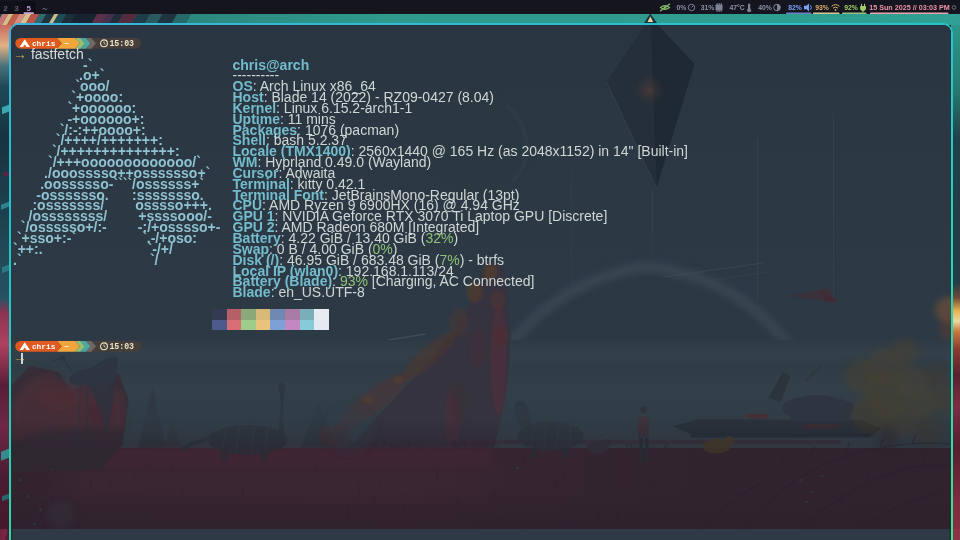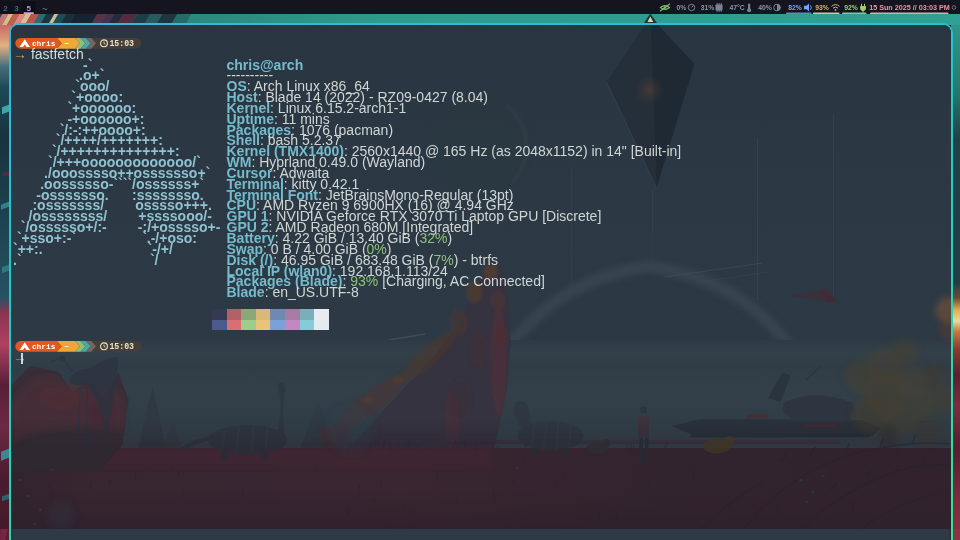--- a/index.html
+++ b/index.html
@@ -7,21 +7,21 @@
   body { position:relative; font-family:"Liberation Sans", sans-serif; }
   #wall { position:absolute; left:0; top:13px; width:960px; height:527px; overflow:hidden; }
   #topbar { position:absolute; left:0; top:0; width:960px; height:13px; background:#141520; z-index:50; }
   #term { position:absolute; left:8.5px; top:23px; width:944px; height:540px; border-radius:10px;
           background:linear-gradient(168deg,#3cb2de 0%, #22c4cb 28%, #27d8ad 70%, #2dea8c 100%);
           padding:2px; z-index:10; }
   #termin { position:relative; width:100%; height:100%; border-radius:8px; overflow:hidden;
             background:#2e3a45; box-shadow: inset 0 0 0 1.5px rgba(42,26,36,0.45); }
   pre { font-family:Liberation Sans, sans-serif; font-size:14px; line-height:10.84px; position:absolute; }
   .logo { color:#8fc3d2; font-weight:bold; left:2.5px; top:34.5px; }
-  .info { color:#d0d6d4; left:216px; top:34.5px; }
+  .info { color:#d0d6d4; left:222px; top:34.5px; }
   .k { color:#74bccc; font-weight:bold; }
   .g { color:#8fc177; }
   .cmdline { left:2.5px; top:23.7px; color:#d6dcda; }
   .arrow { color:#c8a347; }
   .pal { position:absolute; left:201.5px; top:283.8px; width:116.8px; }
   .pal div { float:left; width:14.6px; height:10.84px; }
   .prompt { position:absolute; left:3.5px; height:10.7px; width:129px; }
   .p1 { top:12.9px; }
   .p2 { top:316.4px; }
   .cursor { position:absolute; left:10.8px; top:328px; width:1.9px; height:11px; background:#cfd6d9; }
@@ -457,33 +457,33 @@
 .`                                 `/</pre>
 
 <pre class="info"><span class="k">chris@arch</span>
 ----------
 <span class="k">OS</span>: Arch Linux x86_64
 <span class="k">Host</span>: Blade 14 (2022) - RZ09-0427 (8.04)
 <span class="k">Kernel</span>: Linux 6.15.2-arch1-1
 <span class="k">Uptime</span>: 11 mins
 <span class="k">Packages</span>: 1076 (pacman)
 <span class="k">Shell</span>: bash 5.2.37
-<span class="k">Kernel (TMX1400)</span>: 2560x1440 @ 165 Hz (as 2048x1152) in 14" [Built-in]
+<span class="k">Locale (TMX1400)</span>: 2560x1440 @ 165 Hz (as 2048x1152) in 14" [Built-in]
 <span class="k">WM</span>: Hyprland 0.49.0 (Wayland)
 <span class="k">Cursor</span>: Adwaita
 <span class="k">Terminal</span>: kitty 0.42.1
 <span class="k">Terminal Font</span>: JetBrainsMono-Regular (13pt)
 <span class="k">CPU</span>: AMD Ryzen 9 6900HX (16) @ 4.94 GHz
 <span class="k">GPU 1</span>: NVIDIA Geforce RTX 3070 Ti Laptop GPU [Discrete]
 <span class="k">GPU 2</span>: AMD Radeon 680M [Integrated]
 <span class="k">Battery</span>: 4.22 GiB / 13.40 GiB (<span class="g">32%</span>)
 <span class="k">Swap</span>: 0 B / 4.00 GiB (<span class="g">0%</span>)
 <span class="k">Disk (/)</span>: 46.95 GiB / 683.48 GiB (<span class="g">7%</span>) - btrfs
 <span class="k">Local IP (wlan0)</span>: 192.168.1.113/24
-<span class="k">Packages (Blade)</span>: <span class="g">93%</span> [Charging, AC Connected]
+<span class="k">Battery (Blade)</span>: <span class="g">93%</span> [Charging, AC Connected]
 <span class="k">Blade</span>: en_US.UTF-8</pre>
 
 <div class="pal">
   <div style="background:#343a52"></div>
         <div style="background:#b55f66"></div>
         <div style="background:#8aa878"></div>
         <div style="background:#d9b977"></div>
         <div style="background:#7089b3"></div>
         <div style="background:#a87ba3"></div>
         <div style="background:#79aeba"></div>

